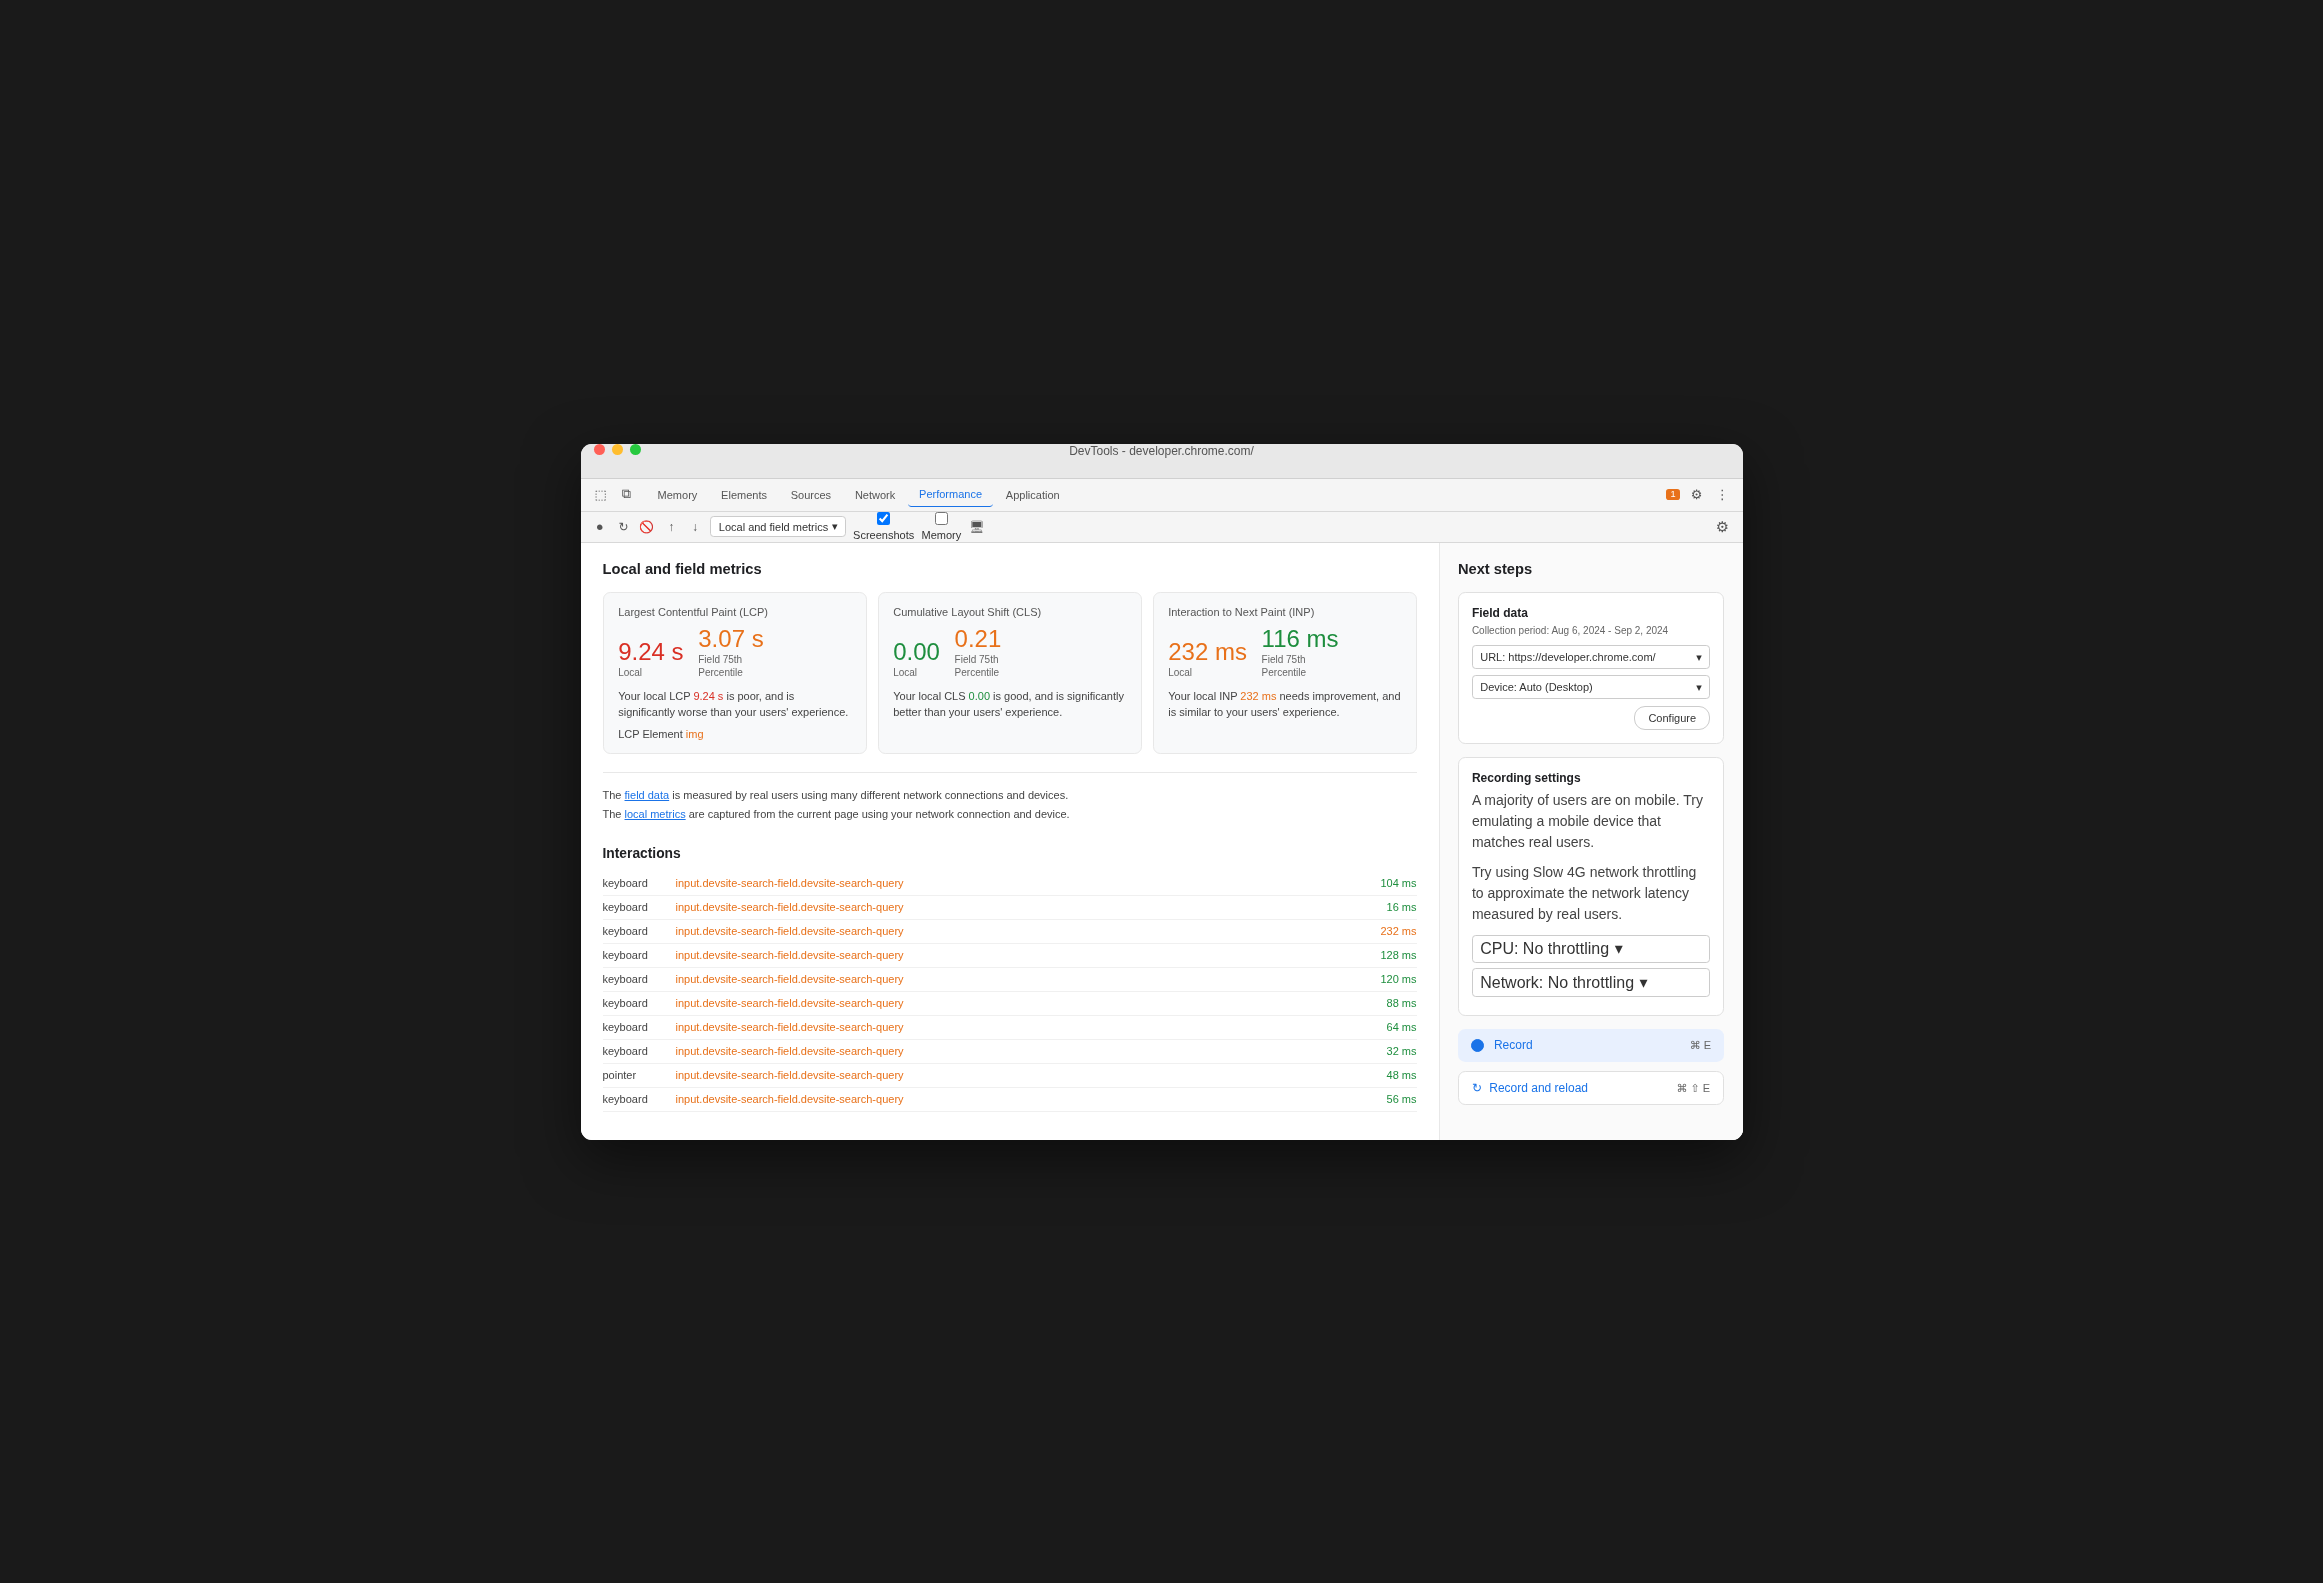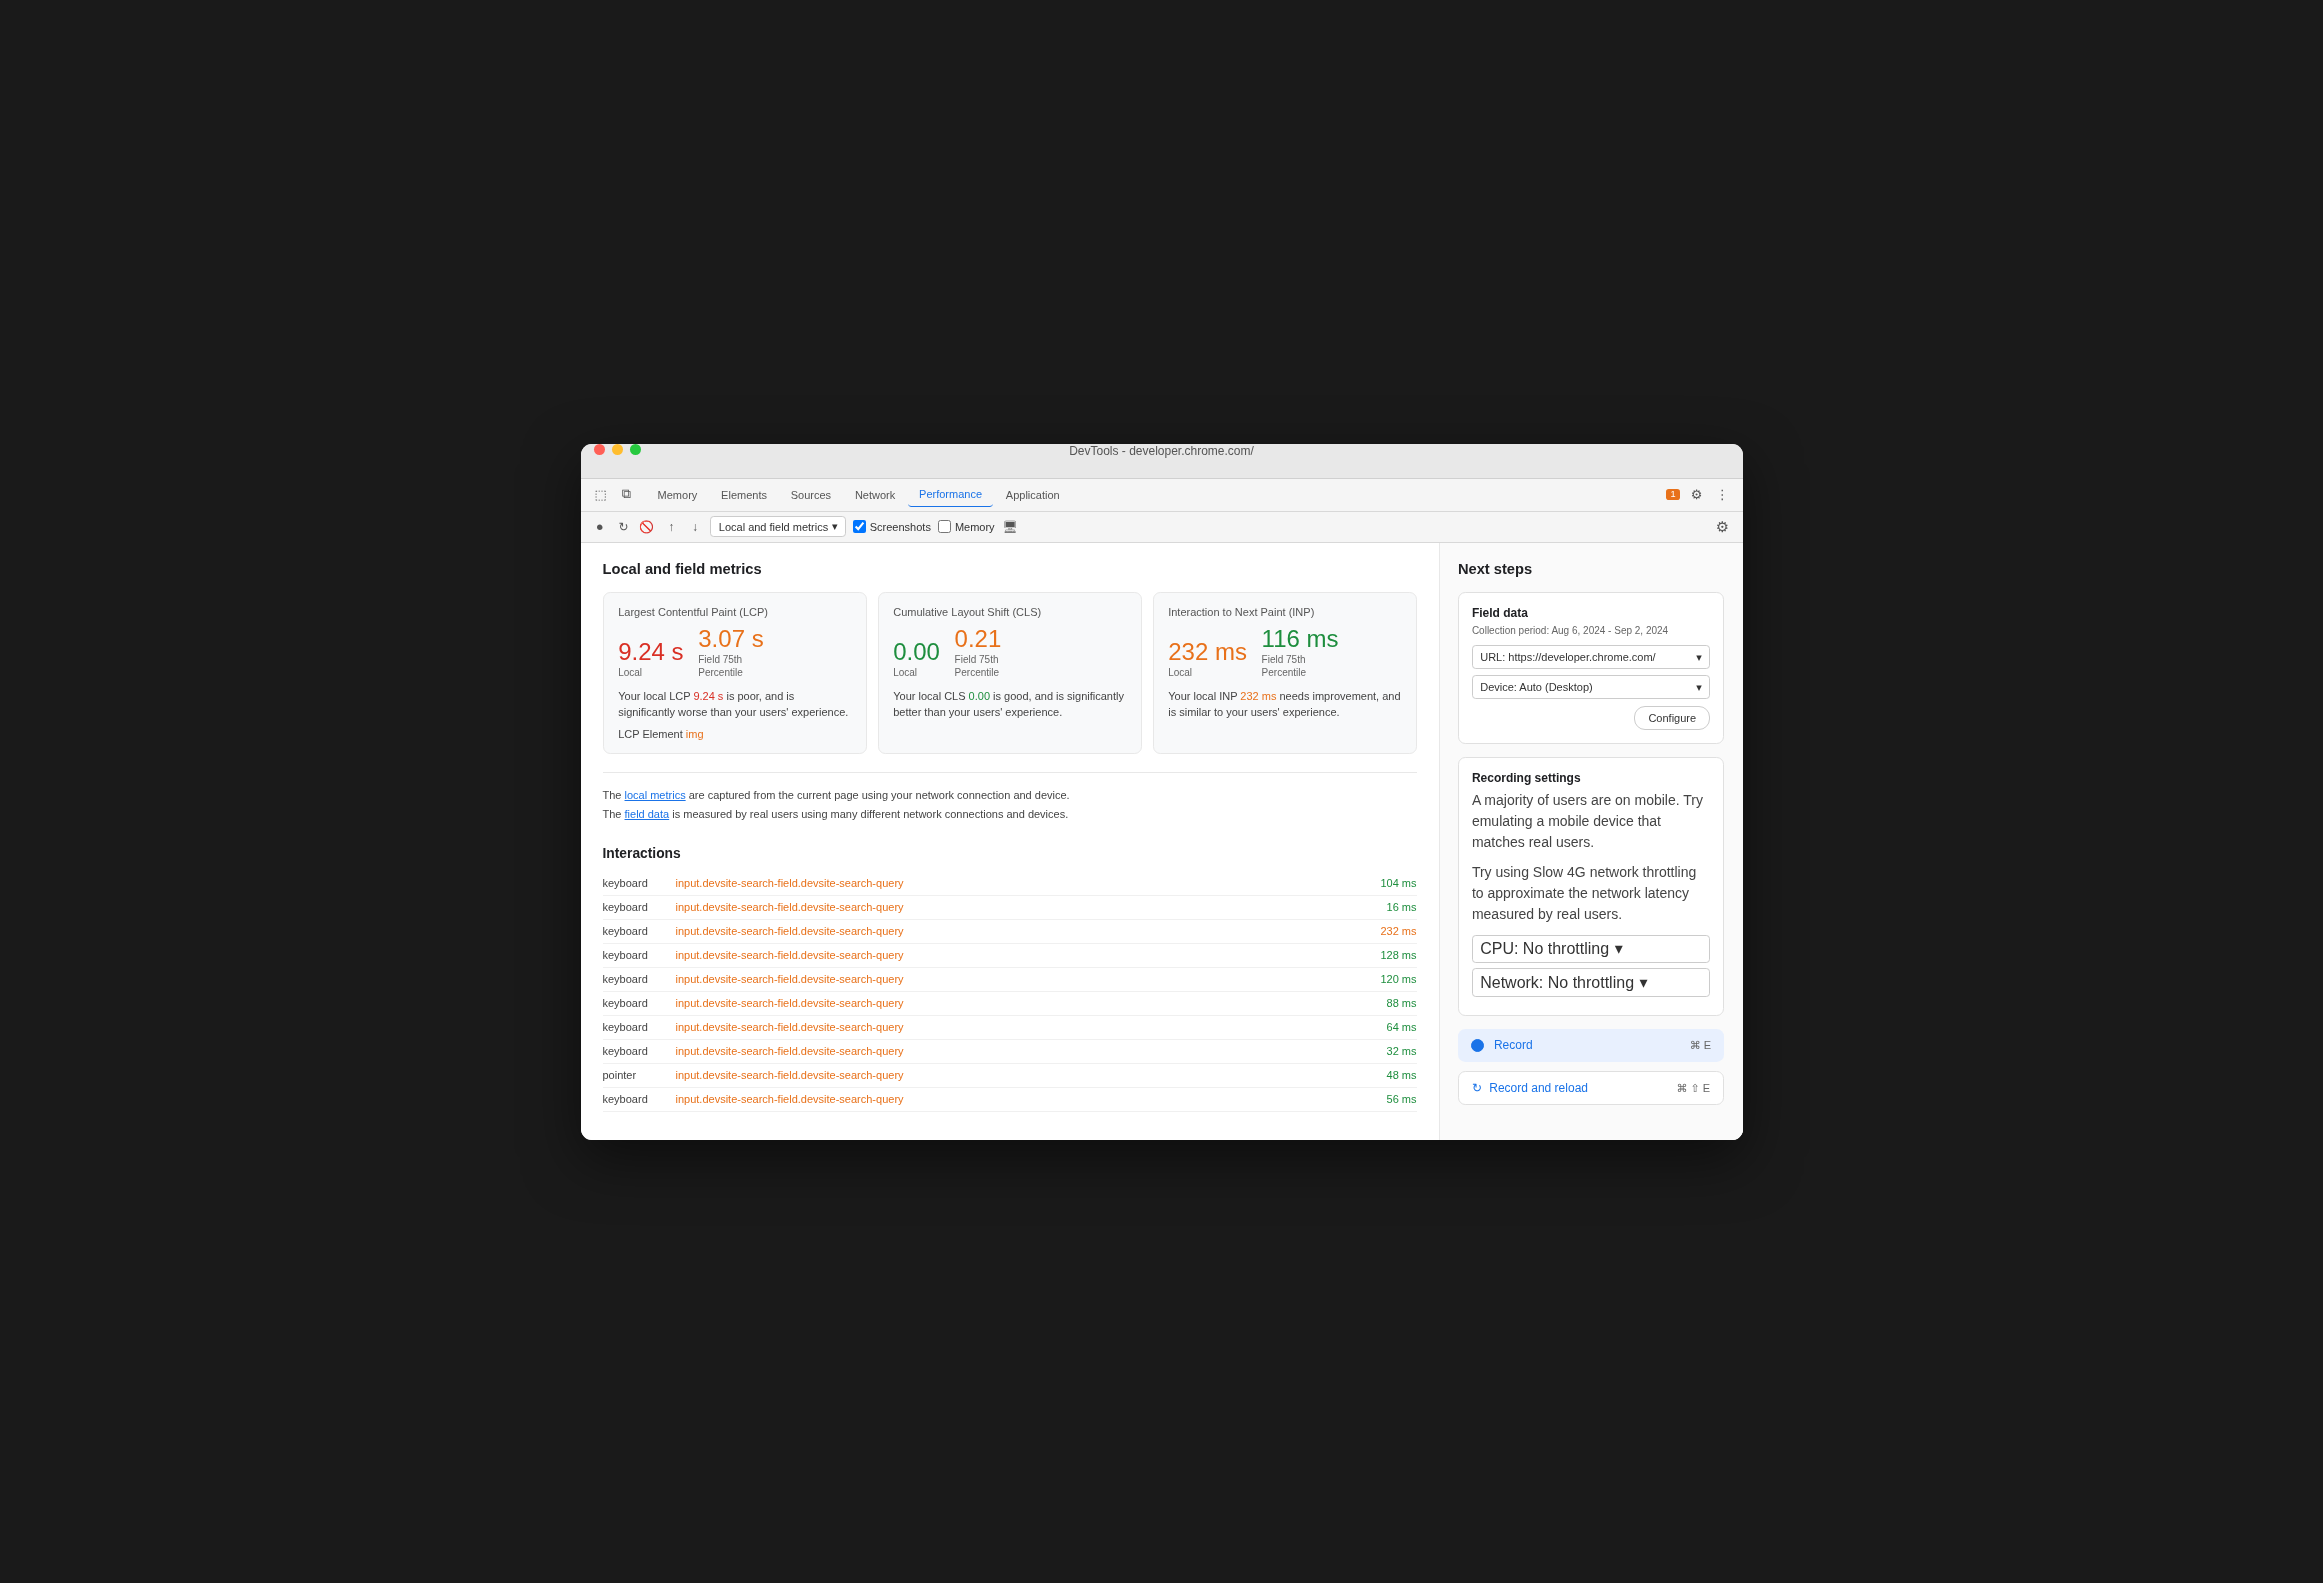--- a/index.html
+++ b/index.html
@@ -134,20 +134,21 @@
       cursor: pointer;
       color: #333;
     }
     .checkbox-item {
       display: flex;
       align-items: center;
       gap: 3.7px;
       font-size: 11px;
       color: #333;
       cursor: pointer;
+      flex-direction: column;
     }
     .checkbox-item input { cursor: pointer; }
     .gear-icon-right {
       margin-left: auto;
       cursor: pointer;
       color: #555;
       font-size: 14.7px;
     }
     .main-content {
       display: flex;
@@ -479,24 +480,24 @@
             </div>
           </div>
           <div class="metric-desc">
             Your local INP <span class="orange">232 ms</span> needs improvement, and is similar to your users' experience.
           </div>
         </div>
       </div>
 
       <div class="footnote">
         <div>
+          The <a class="link-blue">field data</a> is measured by real users using many different network connections and devices.
+        </div>
+        <div>
           The <a class="link-blue">local metrics</a> are captured from the current page using your network connection and device.
-        </div>
-        <div>
-          The <a class="link-blue">field data</a> is measured by real users using many different network connections and devices.
         </div>
       </div>
 
       <h3 class="interactions-title">Interactions</h3>
       <div class="interactions-list">
         <div class="interaction-row">
           <span class="interaction-type">keyboard</span>
           <span class="interaction-selector link-orange">input.devsite-search-field.devsite-search-query</span>
           <span class="interaction-time time-green">104 ms</span>
         </div>

